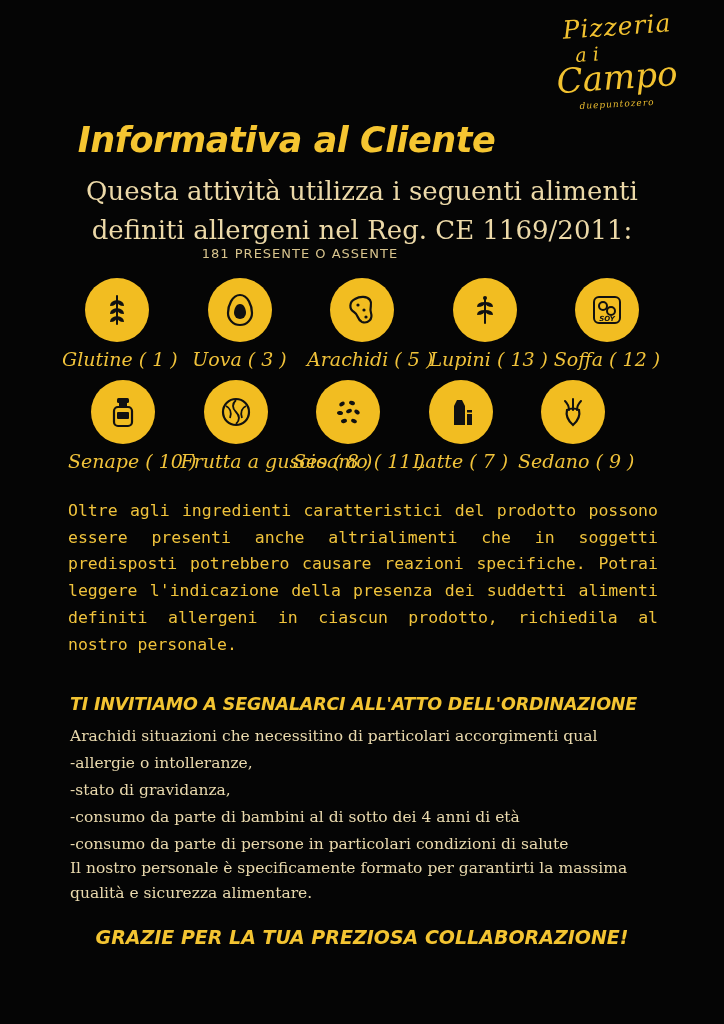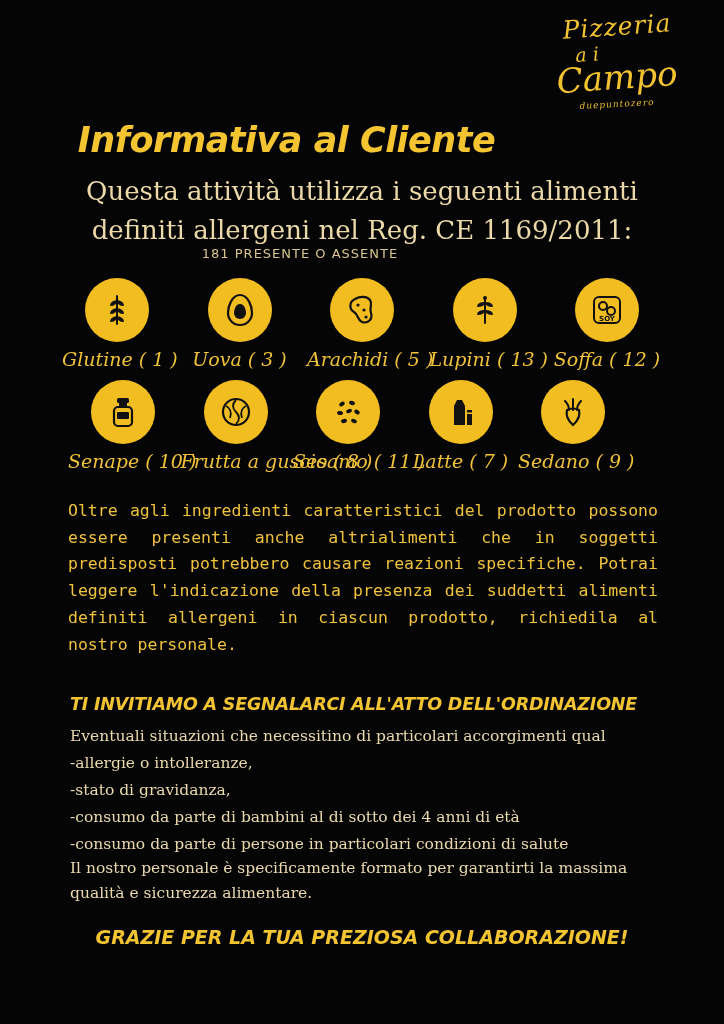--- a/index.html
+++ b/index.html
@@ -126,20 +126,21 @@
   }
   .badge {
     width: 64px;
     height: 64px;
     border-radius: 50%;
     background: #f2bd21;
     margin: 0 auto;
     display: flex;
     align-items: center;
     justify-content: center;
+    font-style: italic;
   }
   .badge svg { display: block; }
   .cap {
     margin-top: 6px;
     font-family: "DejaVu Serif", serif;
     font-style: italic;
     font-size: 19px;
     color: #f0c githubusercontent;
     color: #f0c23a;
     white-space: nowrap;
@@ -363,21 +364,21 @@
       </div>
 
     </div>
   </div>
 
   <div class="body-par">Oltre agli ingredienti caratteristici del prodotto possono essere presenti anche altrialimenti che in soggetti predisposti potrebbero causare reazioni specifiche. Potrai leggere l'indicazione della presenza dei suddetti alimenti definiti allergeni in ciascun prodotto, richiedila al nostro personale.</div>
 
   <div class="heading2">TI INVITIAMO A SEGNALARCI ALL'ATTO DELL'ORDINAZIONE</div>
 
   <div class="list">
-    <div>Eventuali situazioni che necessitino di particolari accorgimenti qual</div>
+    <div>Arachidi situazioni che necessitino di particolari accorgimenti qual</div>
     <div>-allergie o intolleranze,</div>
     <div>-stato di gravidanza,</div>
     <div>-consumo da parte di bambini al di sotto dei 4 anni di età</div>
     <div>-consumo da parte di persone in particolari condizioni di salute</div>
   </div>
 
   <div class="closing">Il nostro personale è specificamente formato per garantirti la massima qualità e sicurezza alimentare.</div>
 
   <div class="thanks">GRAZIE PER LA TUA PREZIOSA COLLABORAZIONE!</div>
 

